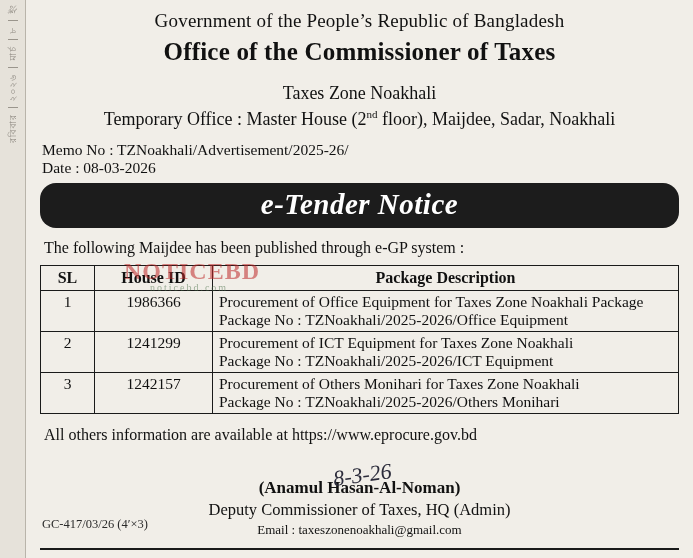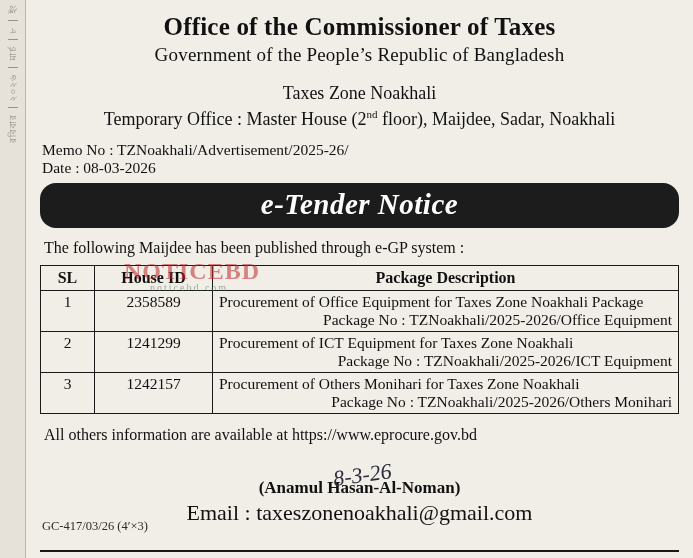--- a/index.html
+++ b/index.html
@@ -149,21 +149,21 @@
     text-align: center;
     font-weight: bold;
     font-size: 16px;
     padding: 3px 6px;
   }
   .col-sl { width: 54px; text-align: center; }
   .col-id { width: 118px; text-align: center; }
   .col-desc { text-align: left; }
   td.col-sl, td.col-id { text-align: center; }
   .desc-l1 { display: block; }
-  .desc-l2 { display: block; text-align: right; }
+  .desc-l2 { display: block; }
 
   .footer-note {
     font-size: 16px;
     margin: 12px 2px 0 4px;
   }
 
   .sign-area {
     position: relative;
     margin-top: 18px;
     text-align: center;
@@ -182,21 +182,21 @@
   .sign-name {
     font-size: 17px;
     font-weight: bold;
     margin-top: 34px;
   }
   .sign-desig {
     font-size: 16.5px;
     margin-top: 2px;
   }
   .sign-email {
-    font-size: 22px;
+    font-size: 13px;
     margin-top: 2px;
   }
 
   .gc-code {
     position: absolute;
     left: 2px;
     bottom: 28px;
     font-size: 12.5px;
     color: #2a2a2a;
   }
@@ -237,22 +237,22 @@
     <div class="strip-line">মার্চ</div>
     <div class="dash"></div>
     <div class="strip-line">২০২৬</div>
     <div class="dash"></div>
     <div class="strip-line">রবিবার</div>
   </div>
 
   <div class="ad">
     <div class="ad-inner">
 
+      <div class="line gov-line">Government of the People’s Republic of Bangladesh</div>
       <div class="line office-line">Office of the Commissioner of Taxes</div>
-      <div class="line gov-line">Government of the People’s Republic of Bangladesh</div>
       <div class="line zone-line">Taxes Zone Noakhali</div>
       <div class="line temp-line">
         <span>Temporary Office : Master House (2</span><sup>nd</sup><span> floor), Maijdee, Sadar, Noakhali</span>
       </div>
 
       <div class="memo-row">
         <div>Memo No : TZNoakhali/Advertisement/2025-26/</div>
         <div>Date : 08-03-2026</div>
       </div>
 
@@ -264,21 +264,21 @@
         <thead>
           <tr>
             <th class="col-sl">SL</th>
             <th class="col-id">House ID</th>
             <th class="col-desc">Package Description</th>
           </tr>
         </thead>
         <tbody>
           <tr>
             <td class="col-sl">1</td>
-            <td class="col-id">2358589</td>
+            <td class="col-id">1986366</td>
             <td class="col-desc">
               <span class="desc-l1">Procurement of Office Equipment for Taxes Zone Noakhali Package</span>
               <span class="desc-l2">Package No : TZNoakhali/2025-2026/Office Equipment</span>
             </td>
           </tr>
           <tr>
             <td class="col-sl">2</td>
             <td class="col-id">1241299</td>
             <td class="col-desc">
               <span class="desc-l1">Procurement of ICT Equipment for Taxes Zone Noakhali</span>
@@ -294,20 +294,21 @@
             </td>
           </tr>
         </tbody>
       </table>
 
       <div class="footer-note">All others information are available at https://www.eprocure.gov.bd</div>
 
       <div class="sign-area">
         <div class="signature">8-3-26</div>
         <div class="sign-name">(Anamul Hasan-Al-Noman)</div>
+        <div class="sign-desig">Deputy Commissioner of Taxes, HQ (Admin)</div>
         <div class="sign-email">Email : taxeszonenoakhali@gmail.com</div>
       </div>
 
       <div class="gc-code">GC-417/03/26 (4ʹ×3)</div>
 
       <div class="bottom-rule"></div>
     </div>
   </div>
 
   <div class="watermark">NOTICEBD</div>

